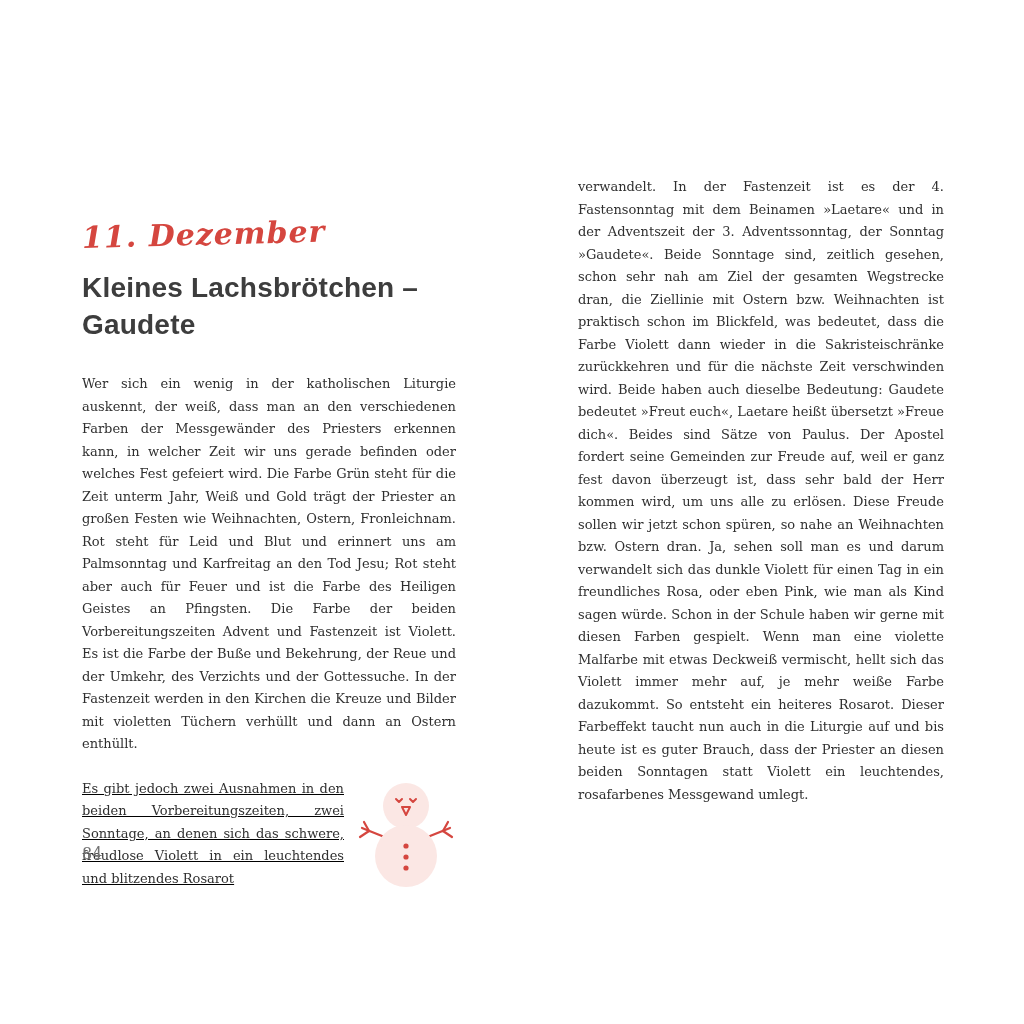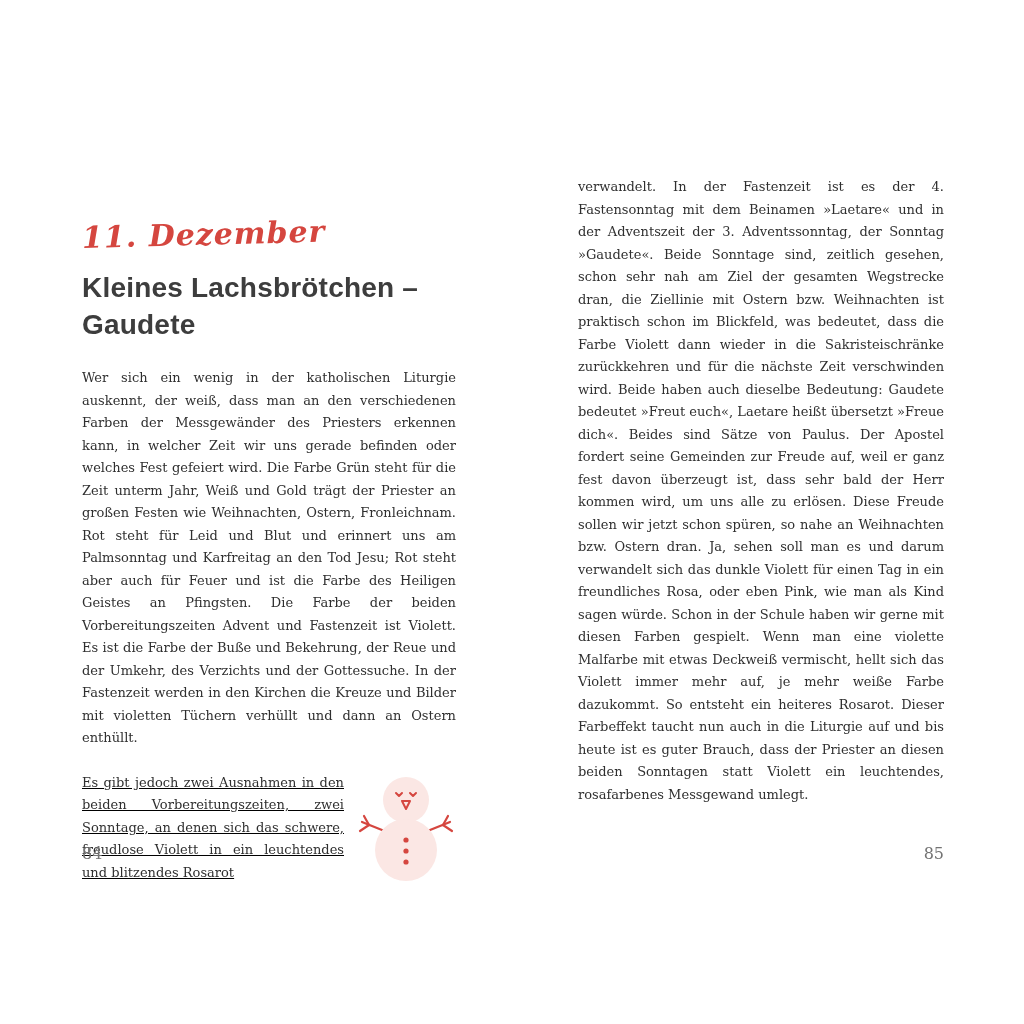--- a/index.html
+++ b/index.html
@@ -27,21 +27,21 @@
     color: #d5463f;
     font-family: "DejaVu Serif", serif;
     font-style: italic;
     font-weight: 700;
     font-size: 30px;
     letter-spacing: 1px;
     transform: rotate(-1.5deg);
     transform-origin: left center;
   }
   .chapter-title {
-    margin: 0 0 24px 0;
+    margin: 0 0 30px 0;
     font-family: "Liberation Sans", sans-serif;
     font-weight: 600;
     font-size: 28px;
     line-height: 37px;
     color: #3d3d3d;
     letter-spacing: 0.2px;
   }
   .para {
     margin: 0 0 22px 0;
     text-align: justify;
@@ -123,15 +123,14 @@
       </div>
       <p class="para">Es gibt jedoch zwei Ausnahmen in den beiden Vorbereitungszeiten, zwei Sonntage, an denen sich das schwere, freudlose Violett in ein leuchtendes und blitzendes Rosarot</p>
     </div>
   </div>
 
   <div class="right-column">
     <p class="para">verwandelt. In der Fastenzeit ist es der 4. Fastensonntag mit dem Beinamen »Laetare« und in der Adventszeit der 3. Adventssonntag, der Sonntag »Gaudete«. Beide Sonntage sind, zeitlich gesehen, schon sehr nah am Ziel der gesamten Wegstrecke dran, die Ziellinie mit Ostern bzw. Weihnachten ist praktisch schon im Blickfeld, was bedeutet, dass die Farbe Violett dann wieder in die Sakristeischränke zurückkehren und für die nächste Zeit verschwinden wird. Beide haben auch dieselbe Bedeutung: Gaudete bedeutet »Freut euch«, Laetare heißt übersetzt »Freue dich«. Beides sind Sätze von Paulus. Der Apostel fordert seine Gemeinden zur Freude auf, weil er ganz fest davon überzeugt ist, dass sehr bald der Herr kommen wird, um uns alle zu erlösen. Diese Freude sollen wir jetzt schon spüren, so nahe an Weihnachten bzw. Ostern dran. Ja, sehen soll man es und darum verwandelt sich das dunkle Violett für einen Tag in ein freundliches Rosa, oder eben Pink, wie man als Kind sagen würde. Schon in der Schule haben wir gerne mit diesen Farben gespielt. Wenn man eine violette Malfarbe mit etwas Deckweiß vermischt, hellt sich das Violett immer mehr auf, je mehr weiße Farbe dazukommt. So entsteht ein heiteres Rosarot. Dieser Farbeffekt taucht nun auch in die Liturgie auf und bis heute ist es guter Brauch, dass der Priester an diesen beiden Sonntagen statt Violett ein leuchtendes, rosafarbenes Messgewand umlegt.</p>
   </div>
 
   <div class="page-number left">84</div>
-  <div class="page-number right">85</div>
 
 </div>
 
 </body></html>

